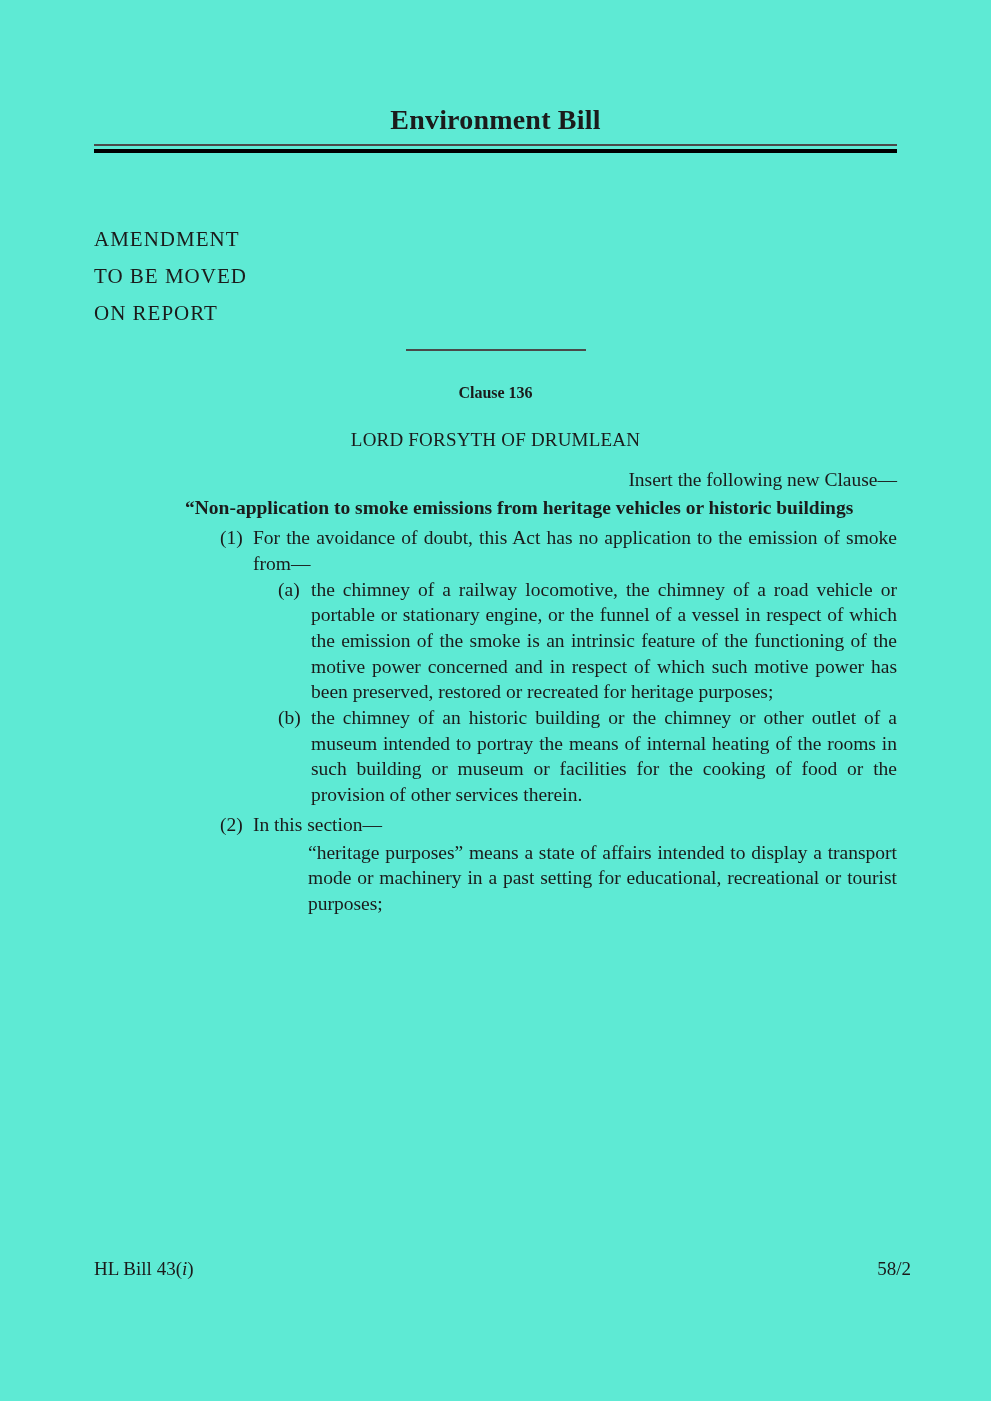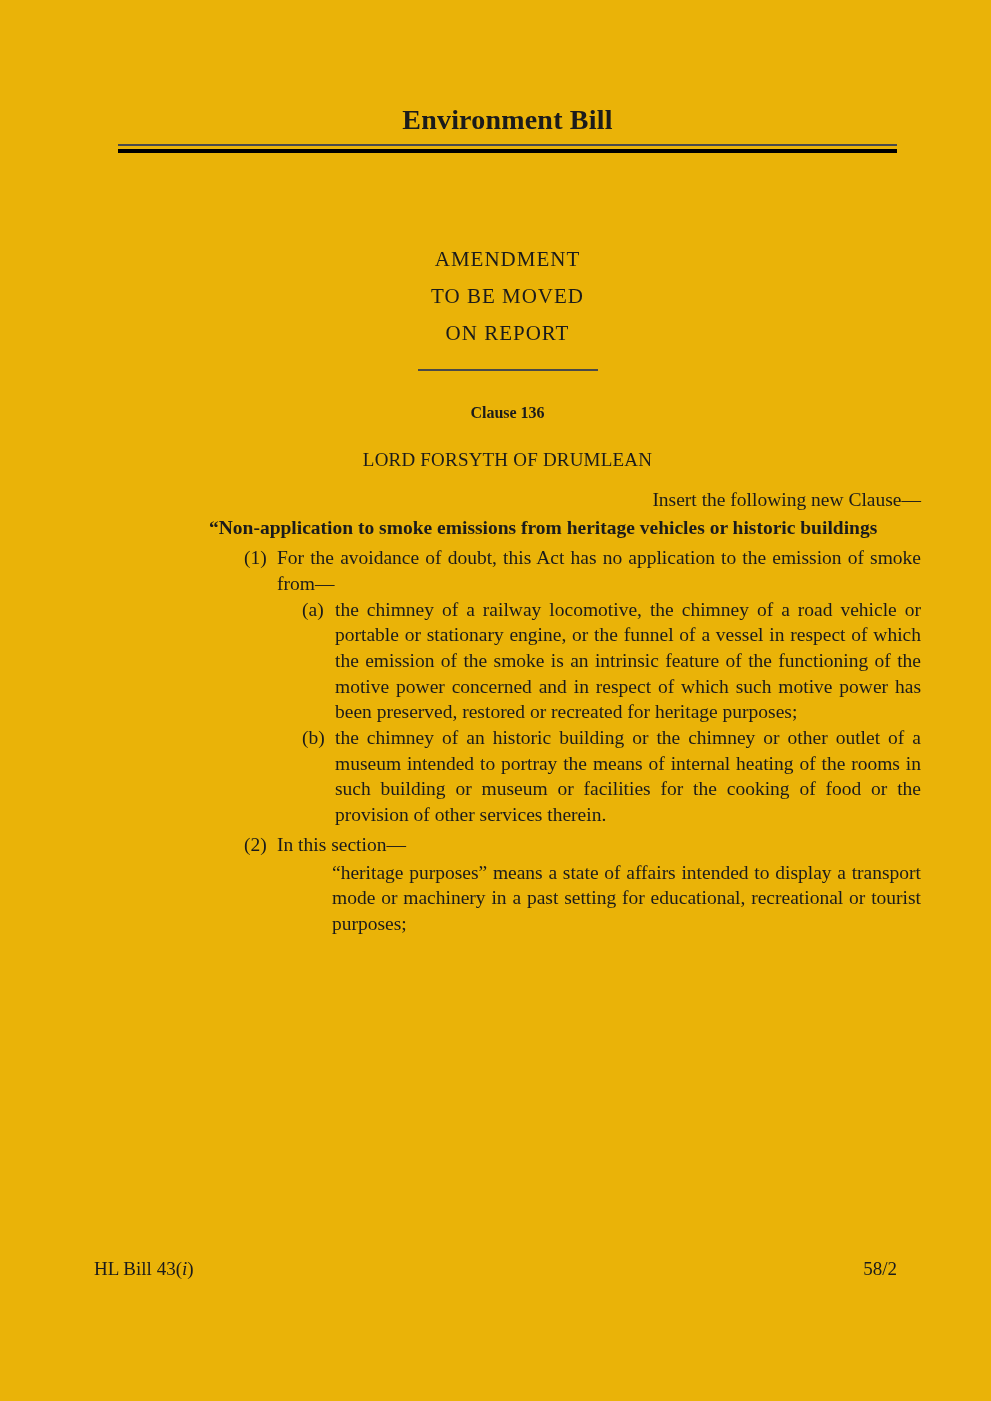--- a/index.html
+++ b/index.html
@@ -4,47 +4,46 @@
 <style>
   html, body {
     margin: 0;
     padding: 0;
     background: #ffffff;
   }
   .page {
     position: relative;
     width: 991px;
     height: 1401px;
-    background: #eab308;
+    background: #5eead4;
     font-family: "Liberation Serif", "DejaVu Serif", serif;
     color: #1b1b1b;
     overflow: hidden;
     box-sizing: border-box;
-    padding-left: 24px;
   }
   .content {
     padding: 0 94px;
   }
   .title {
     margin: 0;
     padding-top: 104px;
     text-align: center;
     font-size: 28px;
     font-weight: bold;
     line-height: 1.15;
     letter-spacing: 0.2px;
   }
   .double-rule { margin-top: 8px; }
   .rule-thin  { height: 2px; background: #4a4a4a; }
   .rule-gap   { height: 2.5px; background: transparent; }
   .rule-thick { height: 4px; background: #000000; }
 
   .amendment-heading {
-    margin-top: 88px;
-    text-align: center;
+    margin-top: 68px;
+    text-align: left;
     font-size: 21px;
     line-height: 37px;
     letter-spacing: 1px;
   }
   .short-rule {
     width: 180px;
     margin: 17px auto 0 auto;
     border: 0;
     border-bottom: 2px solid #4a4a4a;
     height: 0;
@@ -99,21 +98,21 @@
     top: 0;
   }
   .definition {
     margin-left: 116px !important;
     text-align: justify;
     margin-top: 2px !important;
   }
   .footer {
     position: absolute;
     left: 94px;
-    right: 94px;
+    right: 80px;
     top: 1258px;
     display: flex;
     justify-content: space-between;
     font-size: 19px;
     text-align: center;
   }
 </style>
 </head>
 <body>
 

